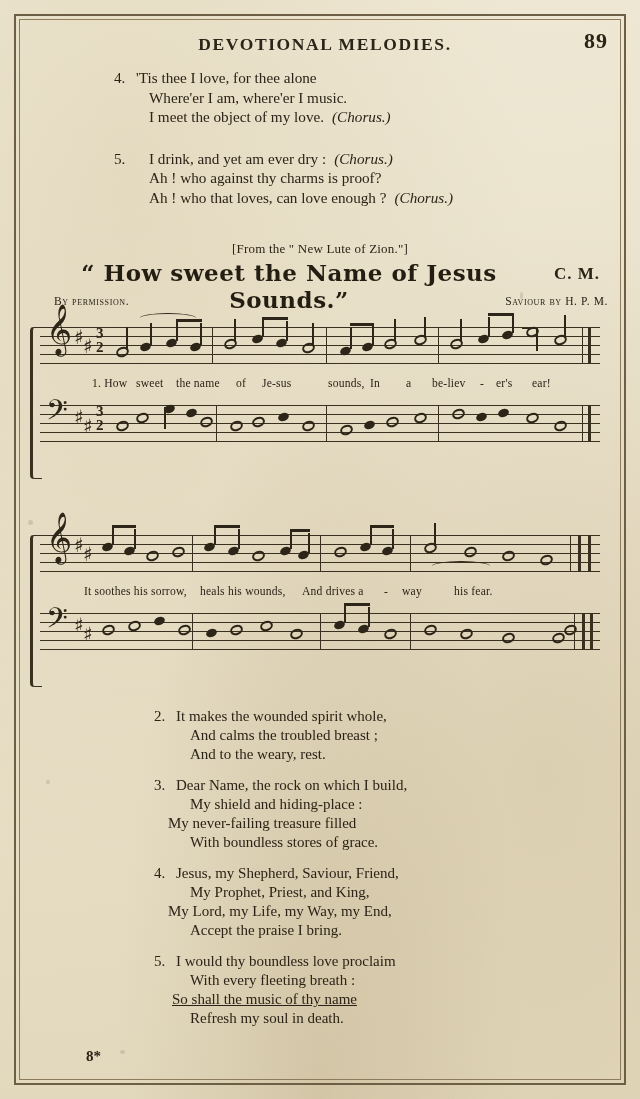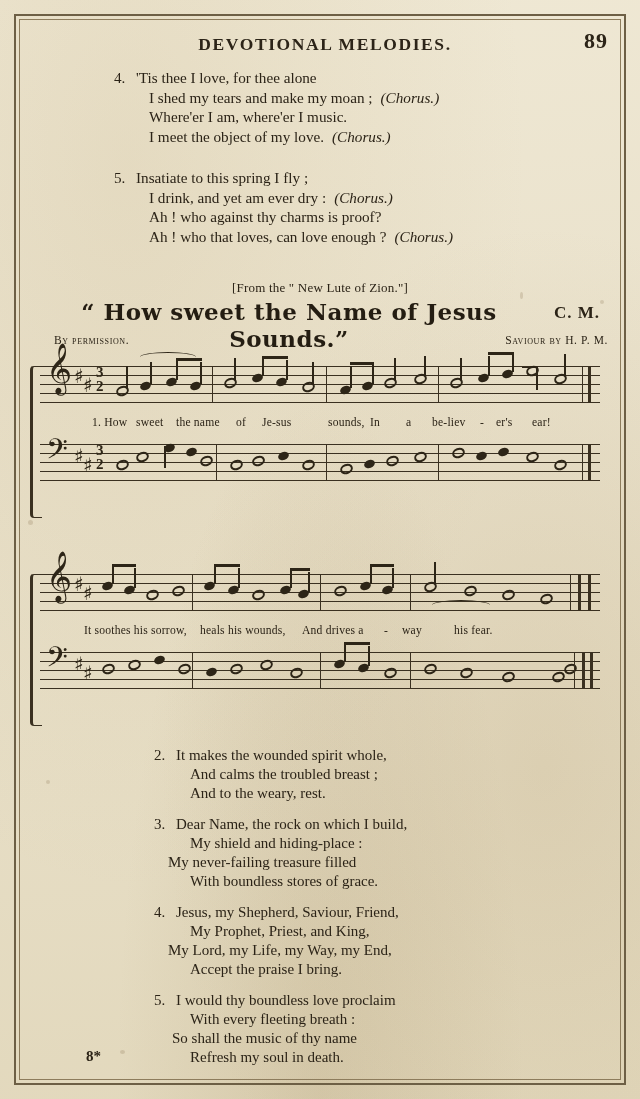--- a/index.html
+++ b/index.html
@@ -308,28 +308,26 @@
     <div class="header">
       <div class="running-head">DEVOTIONAL MELODIES.</div>
       <div class="page-number">89</div>
     </div>
 
     <div class="verse-block">
 
       <div class="verse">
         <span class="num">4.</span>
         <div class="ln"><span>'Tis thee I love, for thee alone</span></div>
-        <div class="ln ind"><span>I shed my tears and make my moan ;</span><span class="chorus-mark">(Chorus.)</span></div>
         <div class="ln ind"><span>Where'er I am, where'er I music.</span></div>
         <div class="ln ind"><span>I meet the object of my love.</span><span class="chorus-mark">(Chorus.)</span></div>
       </div>
 
       <div class="verse" style="margin-top:22px;">
         <span class="num">5.</span>
-        <div class="ln"><span>Insatiate to this spring I fly ;</span></div>
         <div class="ln ind"><span>I drink, and yet am ever dry :</span><span class="chorus-mark">(Chorus.)</span></div>
         <div class="ln ind"><span>Ah ! who against thy charms is proof?</span></div>
         <div class="ln ind"><span>Ah ! who that loves, can love enough ?</span><span class="chorus-mark">(Chorus.)</span></div>
       </div>
 
     </div>
 
     <div class="source-note">[From the " New Lute of Zion."]</div>
 
     <div class="title-row">
@@ -621,21 +619,21 @@
         <div class="ln">Jesus, my Shepherd, Saviour, Friend,</div>
         <div class="ln ind">My Prophet, Priest, and King,</div>
         <div class="ln" style="margin-left:-8px;">My Lord, my Life, my Way, my End,</div>
         <div class="ln ind">Accept the praise I bring.</div>
       </div>
 
       <div class="verse">
         <span class="num">5.</span>
         <div class="ln">I would thy boundless love proclaim</div>
         <div class="ln ind">With every fleeting breath :</div>
-        <div class="ln" style="margin-left:-4px;">So shall the music of thy name</div>
+        <div class="ln" style="margin-left:-4px;text-decoration:underline;">So shall the music of thy name</div>
         <div class="ln ind">Refresh my soul in death.</div>
       </div>
 
     </div>
 
     <div class="signature">8*</div>
 
   </div>
 </div>
 

